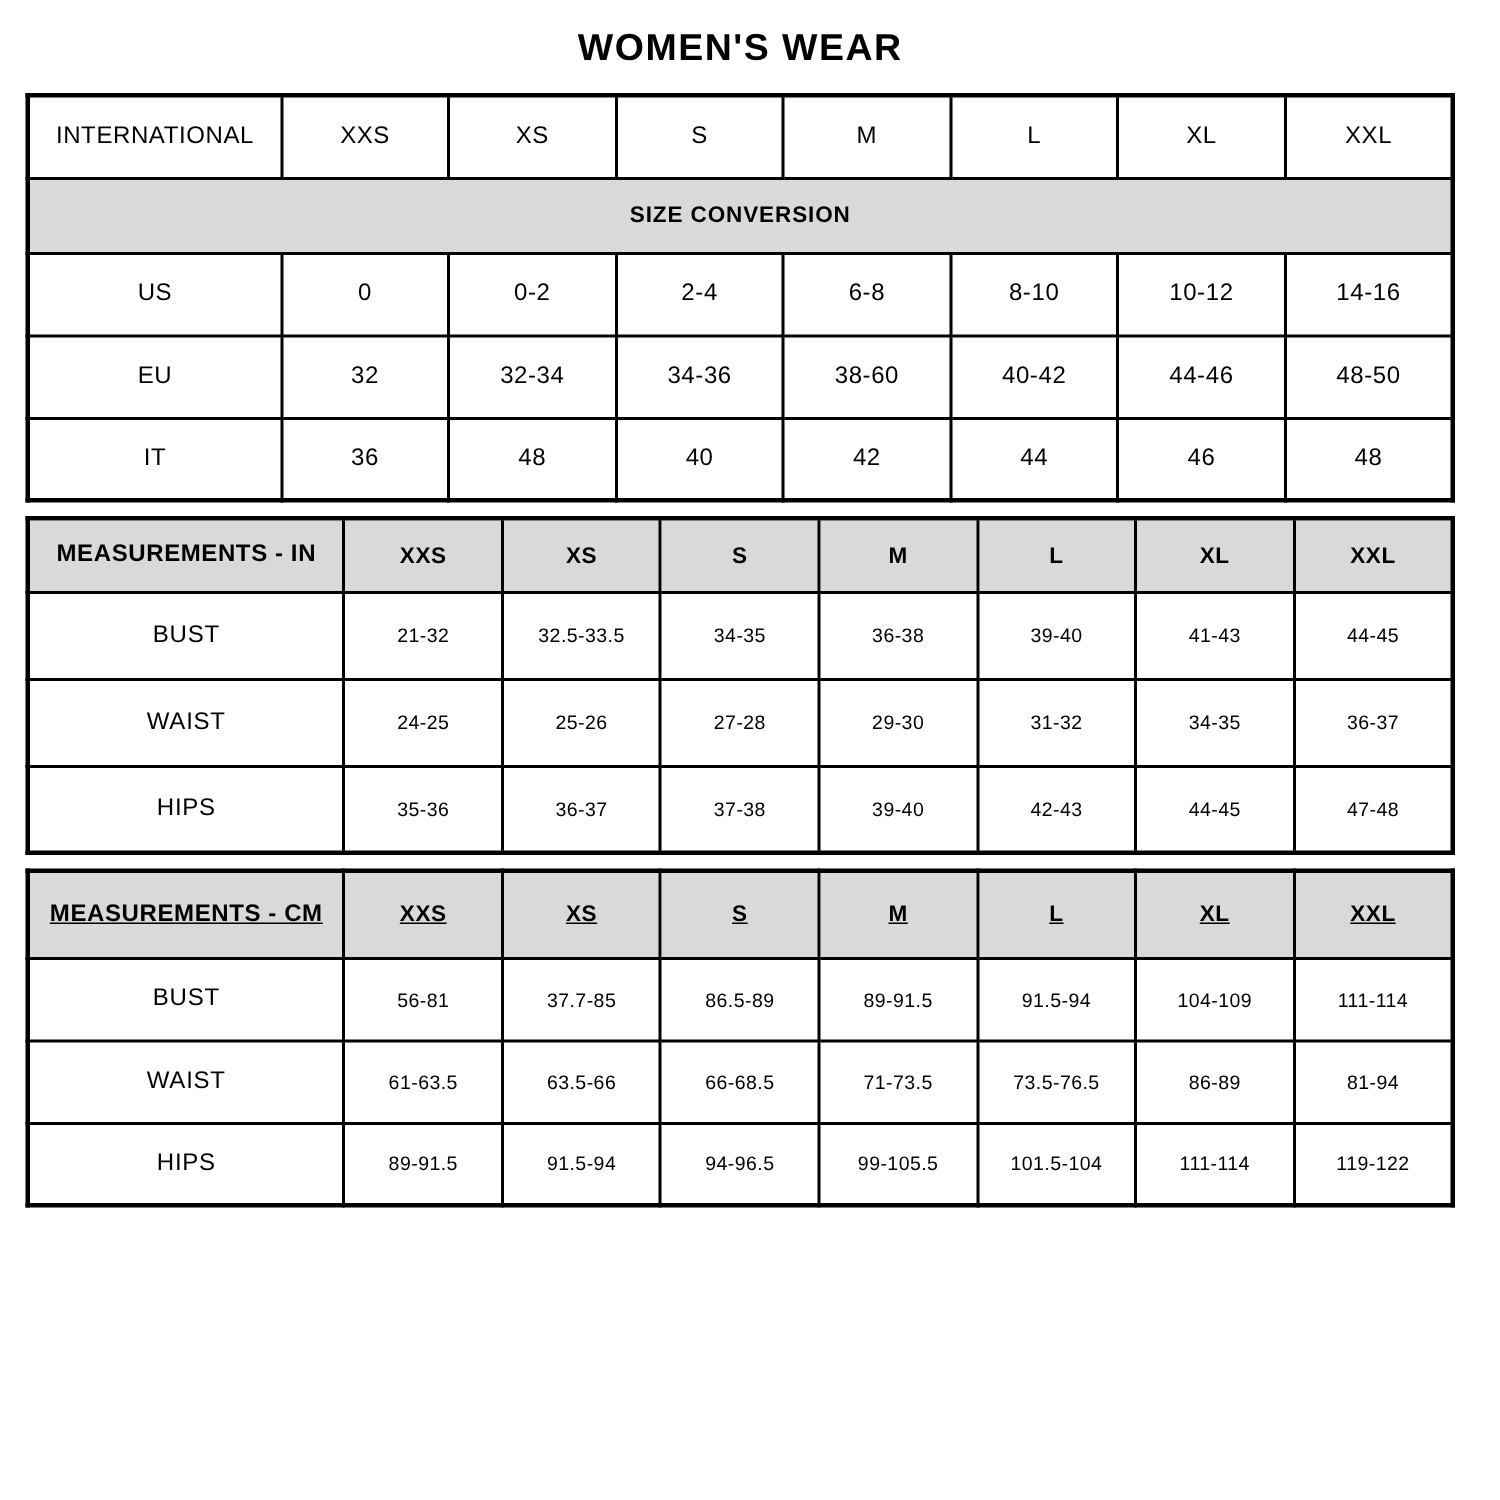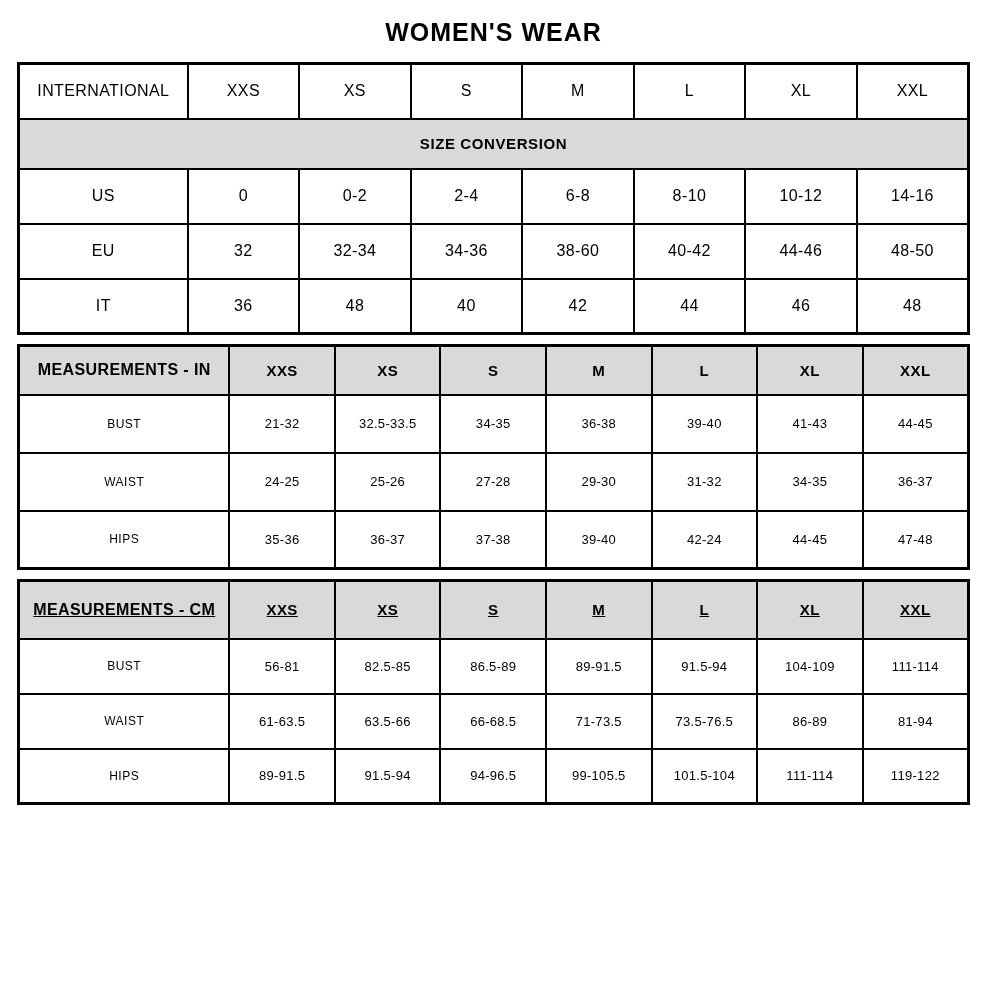--- a/index.html
+++ b/index.html
@@ -56,21 +56,21 @@
     background: #d9d9d9;
     font-weight: 700;
     letter-spacing: 0.4px;
   }
   .tm th.label-col { font-size: 16px; }
   .tm th.size-col  { font-size: 15px; }
   .t2 th { height: 49px; }
   .t3 th { height: 58px; text-decoration: underline; }
   .tm td.row-label {
     height: 58px;
-    font-size: 12px;
+    font-size: 16px;
     letter-spacing: 0.5px;
   }
   .tm td.val { font-size: 13px; letter-spacing: 0.3px; margin-top: 44px; }
   .t3 td.row-label { height: 55px; }
 </style>
 </head>
 <body>
 
 <div class="page">
 
@@ -175,21 +175,21 @@
       <td class="val">31-32</td>
       <td class="val">34-35</td>
       <td class="val">36-37</td>
     </tr>
     <tr>
       <td class="row-label">HIPS</td>
       <td class="val">35-36</td>
       <td class="val">36-37</td>
       <td class="val">37-38</td>
       <td class="val">39-40</td>
-      <td class="val">42-24</td>
+      <td class="val">42-43</td>
       <td class="val">44-45</td>
       <td class="val">47-48</td>
     </tr>
   </tbody>
     </table>
 
   <table class="sheet tm t3">
     <colgroup>
       <col style="width:22.2%">
       <col style="width:11.11%">
@@ -207,21 +207,21 @@
       <th class="size-col">XS</th>
       <th class="size-col">S</th>
       <th class="size-col">M</th>
       <th class="size-col">L</th>
       <th class="size-col">XL</th>
       <th class="size-col">XXL</th>
     </tr>
     <tr>
       <td class="row-label">BUST</td>
       <td class="val">56-81</td>
-      <td class="val">82.5-85</td>
+      <td class="val">37.7-85</td>
       <td class="val">86.5-89</td>
       <td class="val">89-91.5</td>
       <td class="val">91.5-94</td>
       <td class="val">104-109</td>
       <td class="val">111-114</td>
     </tr>
     <tr>
       <td class="row-label">WAIST</td>
       <td class="val">61-63.5</td>
       <td class="val">63.5-66</td>

